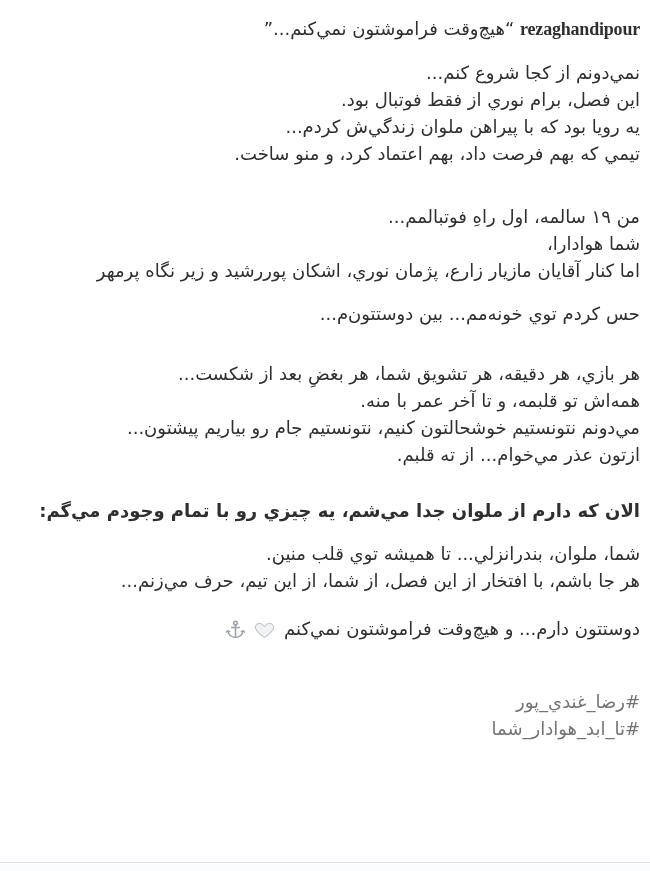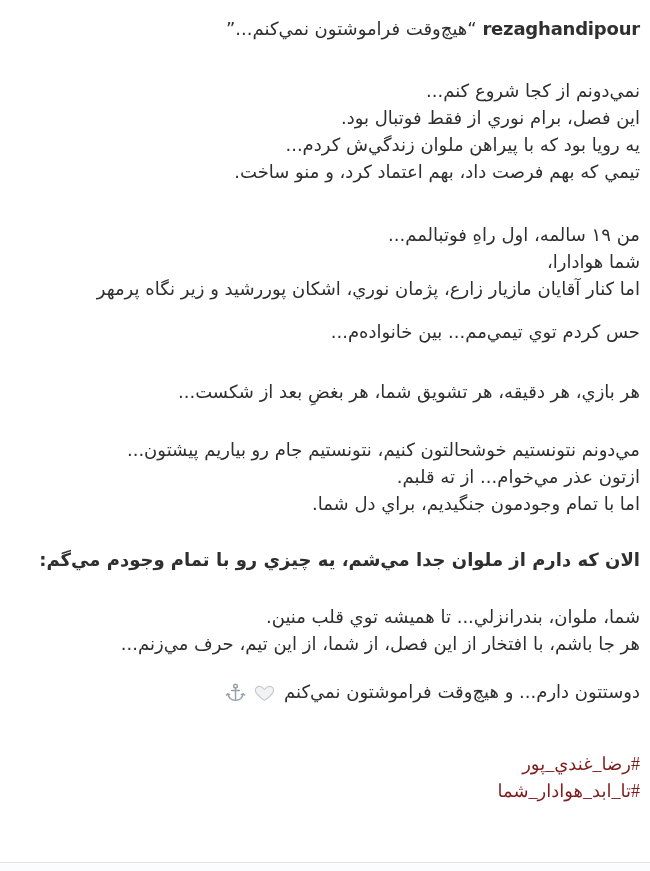--- a/index.html
+++ b/index.html
@@ -19,38 +19,38 @@
     padding: 15px 10px 0 10px;
     font-size: 18px;
     line-height: 27px;
   }
   .header-line { line-height: 27px; }
   .username {
     font-weight: 700;
     direction: ltr;
     unicode-bidi: embed;
     letter-spacing: -0.2px;
+    font-family: Liberation Serif, serif;
   }
   .quote { font-weight: 400; }
   .para { margin: 0; padding: 0; }
-  .p1 { margin-top: 35px; }
+  .p1 { margin-top: 16px; }
   .p2 { margin-top: 36px; }
   .p3 { margin-top: 33px; }
-  .p4 { margin-top: 31px; }
+  .p4 { }
   .p5 { margin-top: 29px; font-weight: bold; }
-  .p6 { margin-top: 30px; }
+  .p6 { margin-top: 16px; }
   .farewell { margin-top: 20px; line-height: 30px; }
   .hashtags { margin-top: 44px; }
   .line { min-height: 27px; }
   .line-extra-gap { margin-top: 16px; }
   .hashtag {
-    color: #7f1d1d;
+    color: #737373;
     cursor: pointer;
     line-height: 27px;
-    font-family: Liberation Serif, serif;
   }
   .emoji-icon {
     vertical-align: -5px;
     margin-right: 3px;
   }
   .bottom-strip {
     position: absolute;
     left: 0; right: 0; bottom: 0;
     height: 8px;
     background: #fbfcfd;
@@ -72,31 +72,31 @@
       <div class="line">نمي‌دونم از كجا شروع كنم...</div>
       <div class="line">اين فصل، برام نوري از فقط فوتبال بود.</div>
       <div class="line">يه رويا بود كه با پيراهن ملوان زندگي‌ش كردم...</div>
       <div class="line">تيمي كه بهم فرصت داد، بهم اعتماد كرد، و منو ساخت.</div>
     </div>
 
     <div class="para p2">
       <div class="line">من ۱۹ سالمه، اول راهِ فوتبالمم...</div>
       <div class="line">شما هوادارا،</div>
       <div class="line">اما كنار آقايان مازيار زارع، پژمان نوري، اشكان پوررشيد و زير نگاه پرمهر</div>
-      <div class="line line-extra-gap">حس كردم توي تيمي‌مم... بين خانواده‌م...</div>
+      <div class="line line-extra-gap">حس كردم توي خونه‌مم... بين دوستتون‌م...</div>
     </div>
 
     <div class="para p3">
       <div class="line">هر بازي، هر دقيقه، هر تشويق شما، هر بغضِ بعد از شكست...</div>
+      <div class="line">همه‌اش تو قلبمه، و تا آخر عمر با منه.</div>
     </div>
 
     <div class="para p4">
       <div class="line">مي‌دونم نتونستيم خوشحالتون كنيم، نتونستيم جام رو بياريم پيشتون...</div>
       <div class="line">ازتون عذر مي‌خوام... از ته قلبم.</div>
-      <div class="line">اما با تمام وجودمون جنگيديم، براي دل شما.</div>
     </div>
 
     <div class="para p5">
       <div class="line">الان كه دارم از ملوان جدا مي‌شم، يه چيزي رو با تمام وجودم مي‌گم:</div>
     </div>
 
     <div class="para p6">
       <div class="line">شما، ملوان، بندرانزلي... تا هميشه توي قلب منين.</div>
       <div class="line">هر جا باشم، با افتخار از اين فصل، از شما، از اين تيم، حرف مي‌زنم...</div>
     </div>

